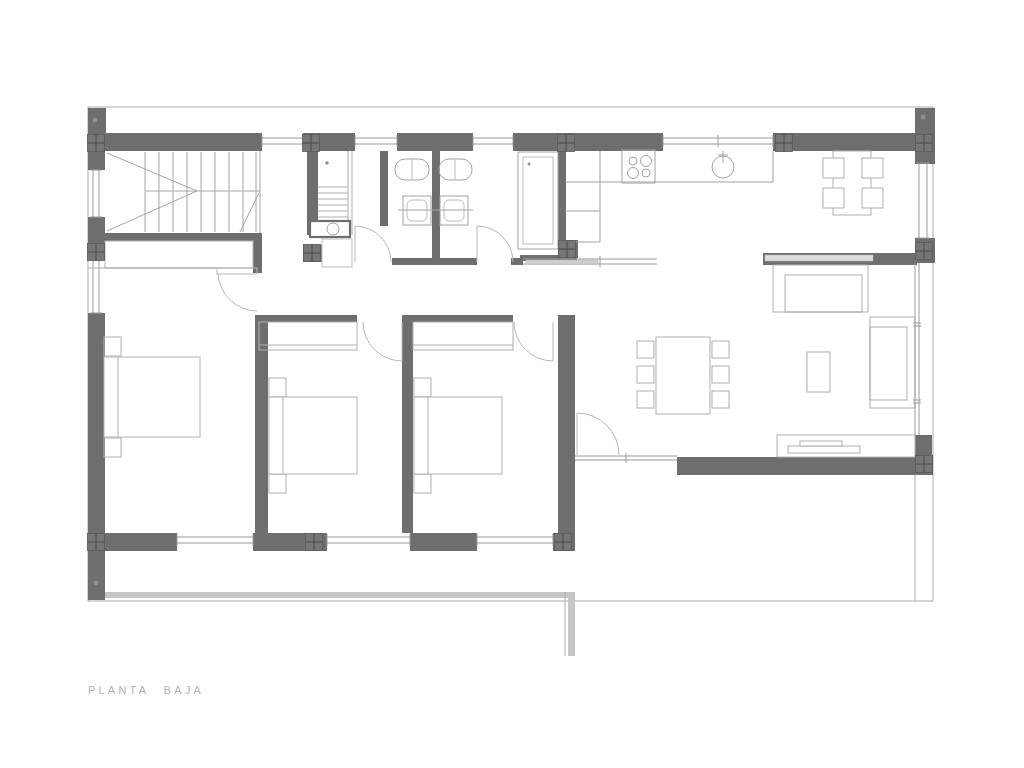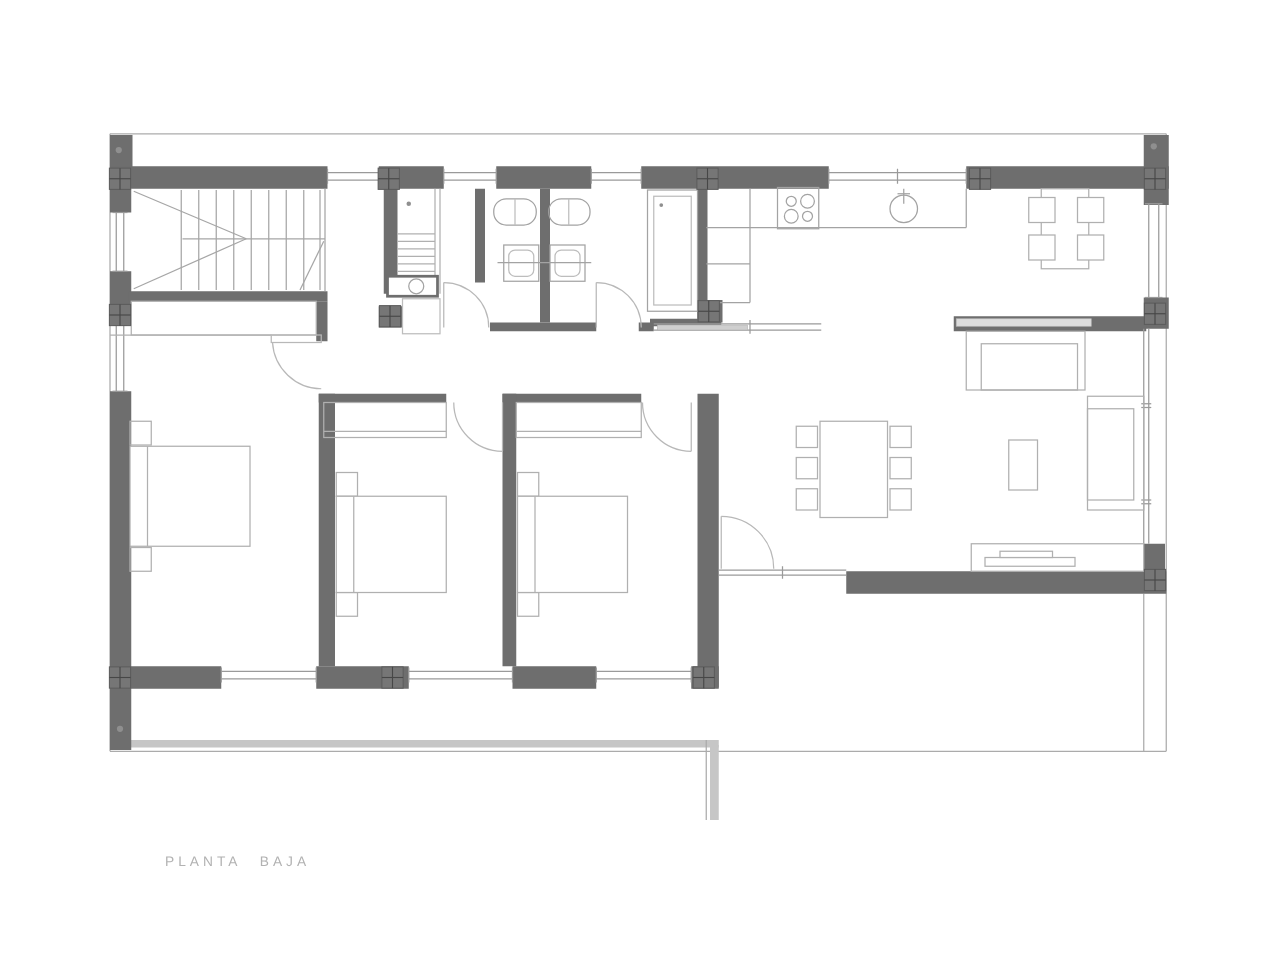--- a/index.html
+++ b/index.html
@@ -16,21 +16,21 @@
   .stair{stroke:#a6a6a6;stroke-width:1;fill:none;}
   .door{stroke:#b8b8b8;stroke-width:1;fill:none;}
   .slab{fill:var(--slab,#c6c6c6);}
   .pmbox{fill:#767676;stroke:#5b5b5b;stroke-width:0.8;}
   .pmline{stroke:#474747;stroke-width:0.9;}
   .dot{fill:#8f8f8f;}
   .wash{stroke:var(--wall,#6e6e6e);stroke-width:2.2;fill:#fff;}
   .panel{fill:#cfcfcf;stroke:#b0b0b0;stroke-width:0.5;}
   .stripe{fill:#dcdcdc;stroke:#b8b8b8;stroke-width:0.5;}
   #plan-title{position:absolute;left:88px;top:684px;font-size:11px;letter-spacing:3.2px;word-spacing:9px;
-              color:var(--label,#b0b0b0);font-weight:400;margin-left:44px;}
+              color:var(--label,#b0b0b0);font-weight:400;}
 </style>
 </head>
 <body>
 
 <div id="canvas">
 <svg width="1024" height="768" viewBox="0 0 1024 768">
   <defs>
     <g id="pm">
       <rect x="-8.5" y="-8.5" width="17" height="17" class="pmbox"></rect>
       <line x1="-8.5" y1="0" x2="8.5" y2="0" class="pmline"></line>

